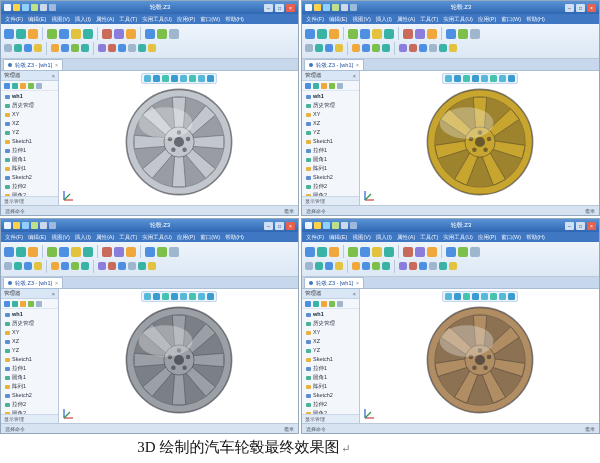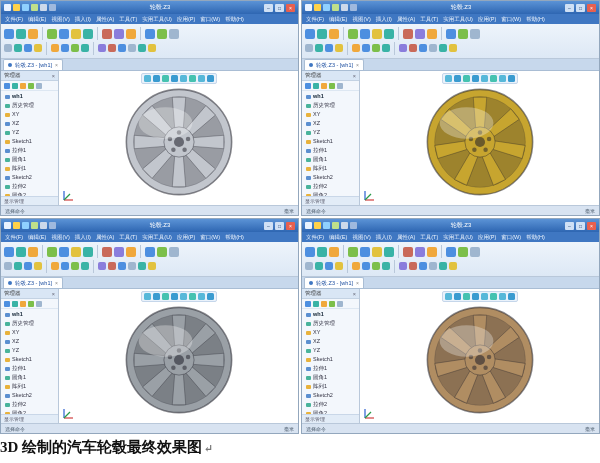--- a/index.html
+++ b/index.html
@@ -66,21 +66,21 @@
   .wheel .bore { fill:rgba(30,30,40,.55); }
   .wheel .lugs circle { fill:rgba(30,30,40,.5); }
   .wheel .sheen { fill:rgba(255,255,255,.3); }
 
   .triad { position:absolute; left:3px; bottom:3px; width:13px; height:13px; }
   .triad path { fill:none; stroke-width:1.2; }
   .triad .ax-x { stroke:#d04040; } .triad .ax-y { stroke:#2a9a4a; } .triad .ax-z { stroke:#2a5fd0; }
 
   .statusbar { height:10px; flex:0 0 10px; background:#d8e3f1; border-top:1px solid #b9c8da; display:flex; align-items:center; justify-content:space-between; padding:0 4px; font-size:5px; color:#456; }
 
-  .caption { position:absolute; top:438px; left:0; width:488px; font-family:"Liberation Serif","DejaVu Serif",serif; font-size:15px; color:#111;font-weight:bold; }
+  .caption { position:absolute; top:438px; left:0; width:488px; text-align:center; font-family:"Liberation Serif","DejaVu Serif",serif; font-size:15px; color:#111; }
   .cmark { color:#777; font-size:11px; margin-left:2px; }
 </style>
 </head>
 <body>
 
 <div class="grid" id="grid">
     <div class="cad-window">
 
     <div class="titlebar">
       <span class="qa qa1"></span>

